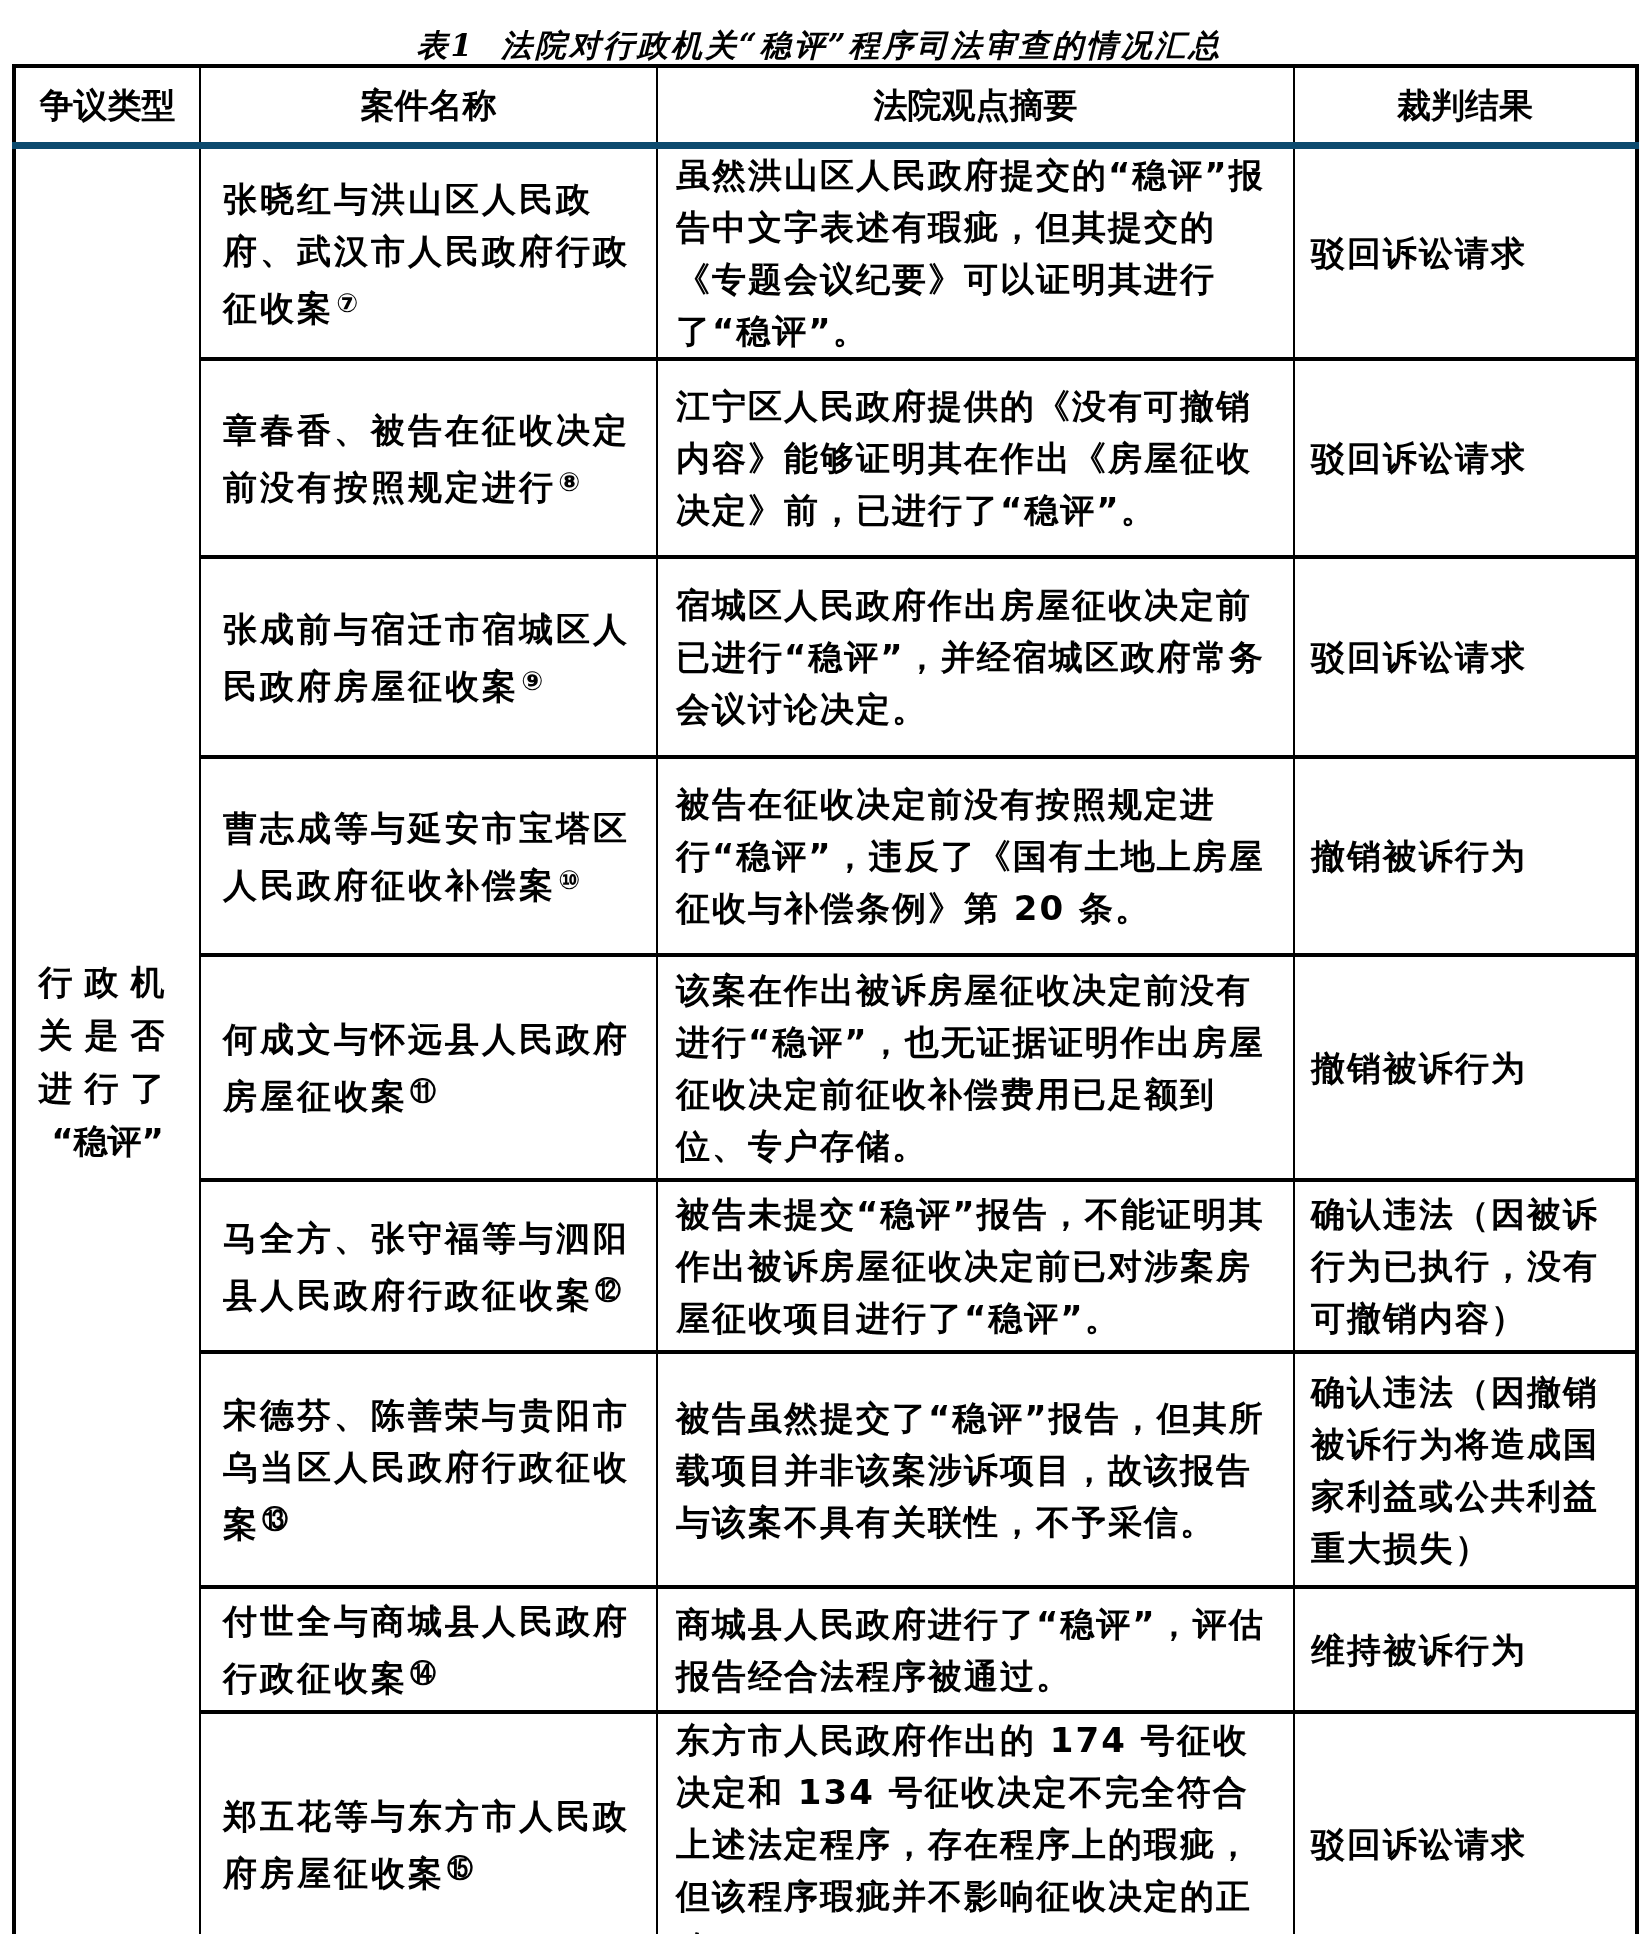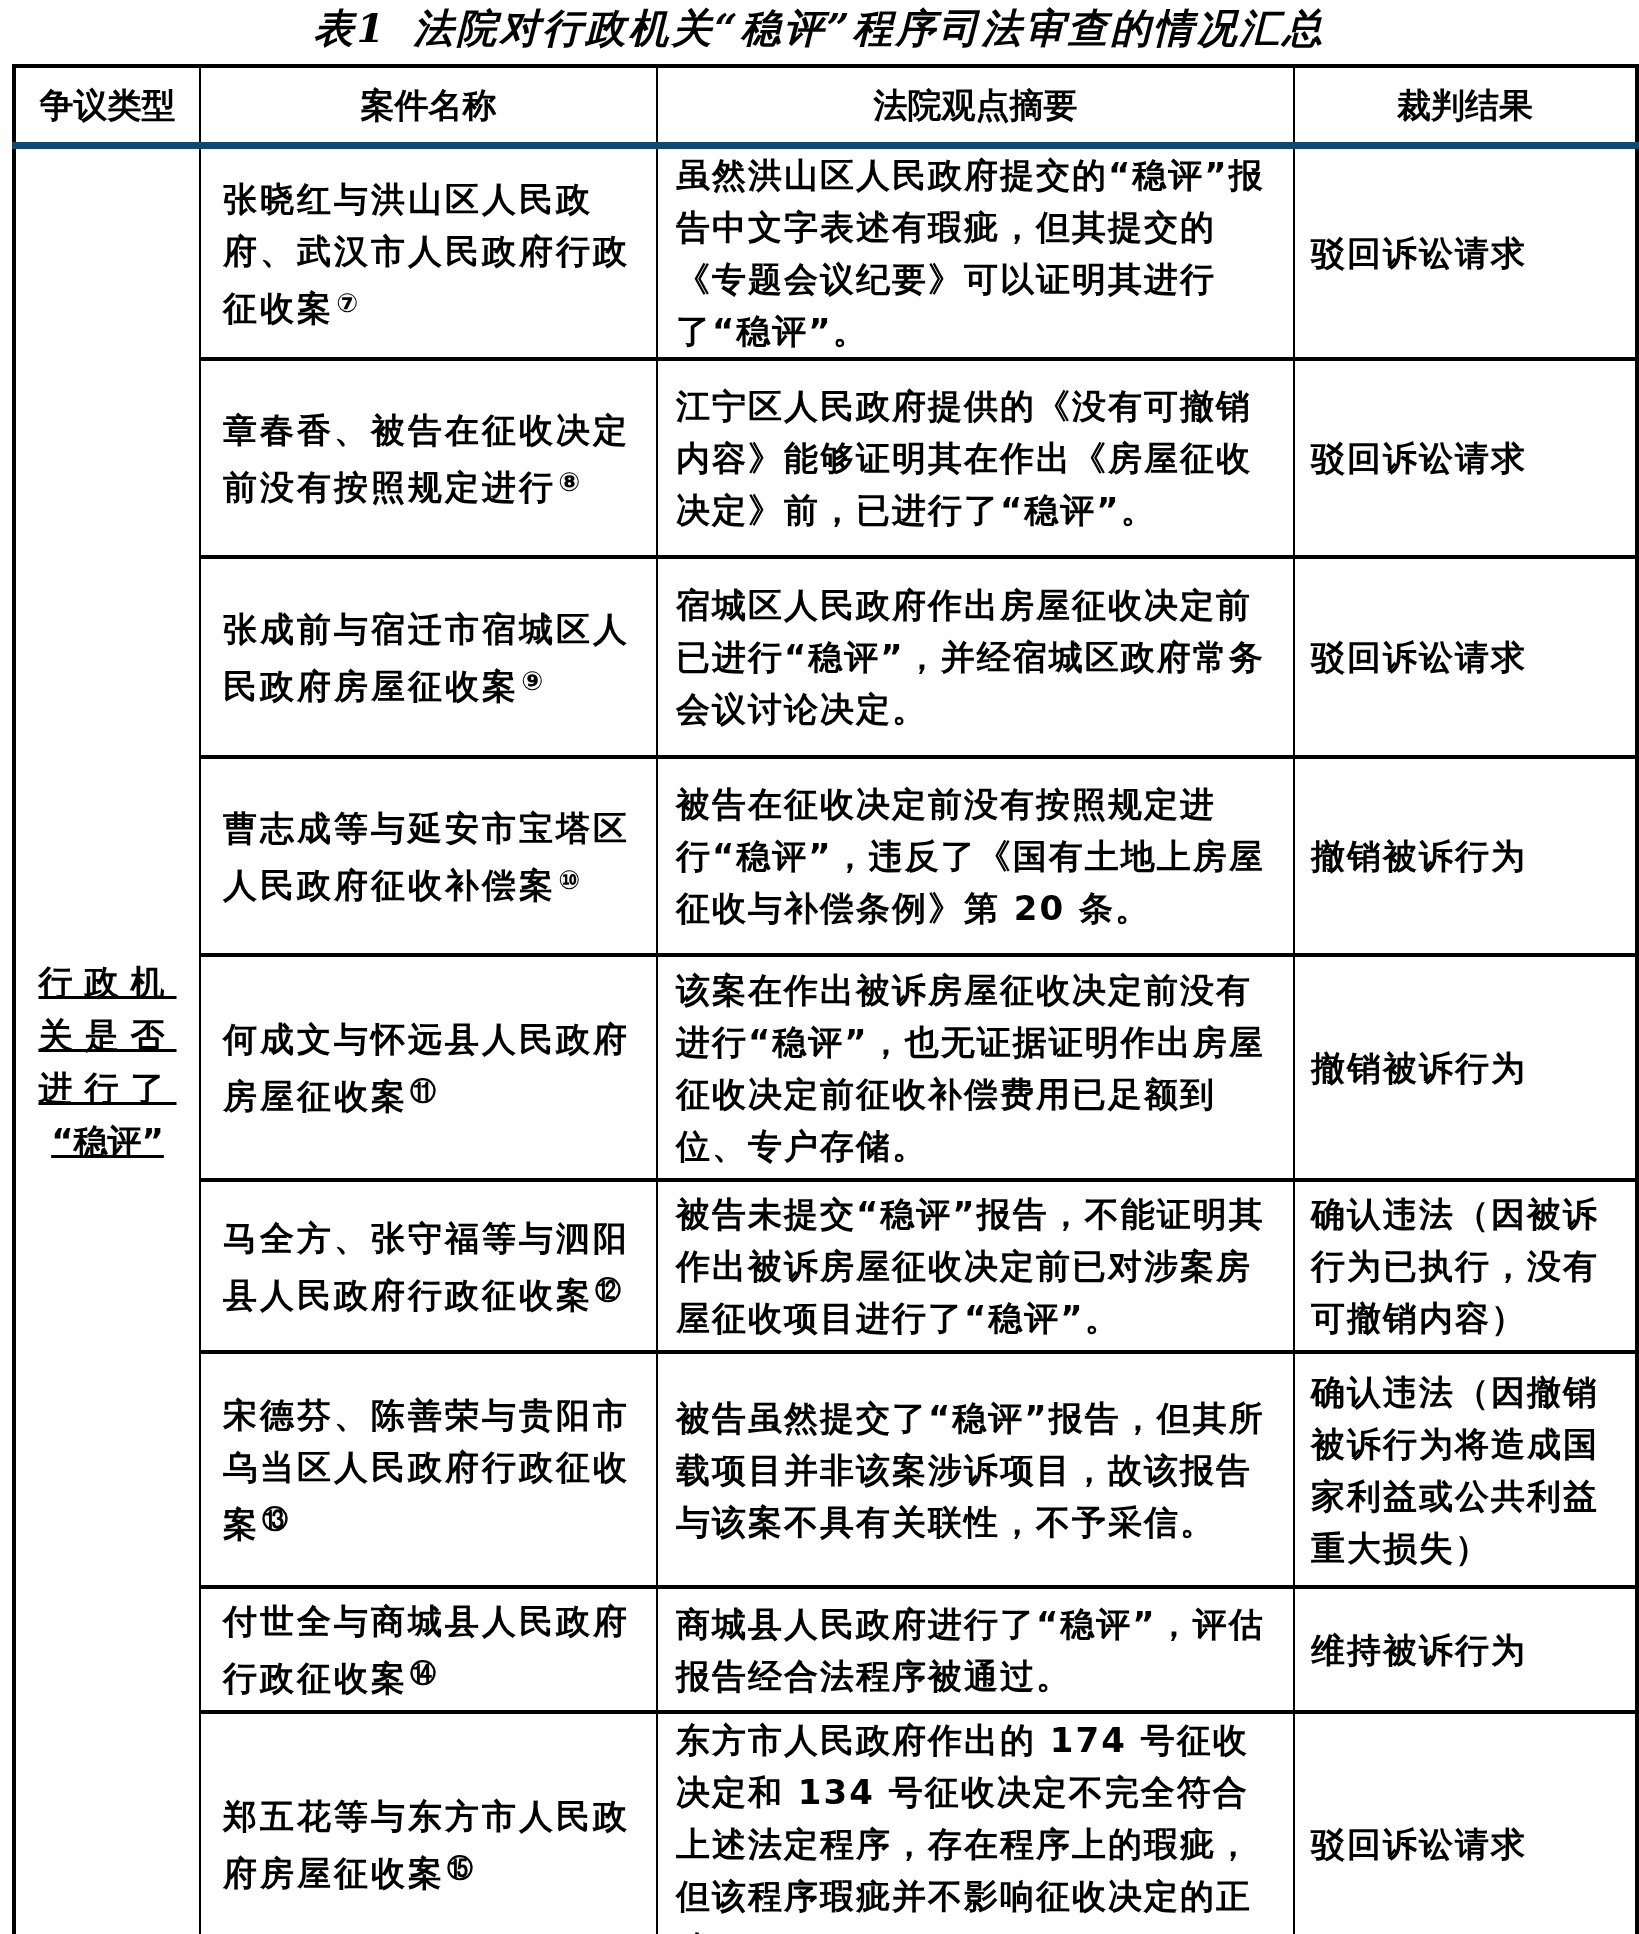--- a/index.html
+++ b/index.html
@@ -11,25 +11,25 @@
     width: 1639px;
     height: 1934px;
     position: relative;
     font-family: "DejaVu Sans", "Liberation Sans", sans-serif;
     color: #000000;
     overflow: hidden;
   }
   .title {
     position: absolute;
     left: 0;
-    top: 1px;
+    top: 18px;
     width: 1639px;
     text-align: center;
     font-family: "DejaVu Serif", "Liberation Serif", serif;
-    font-size: 40px;
+    font-size: 31px;
     font-weight: bold;
     font-style: italic;
     letter-spacing: 3px;
     line-height: 54px;
   }
   .title .num {
     margin-right: 26px;
   }
   table.summary {
     position: absolute;
@@ -64,21 +64,20 @@
   }
   td.type-cell {
     text-align: center;
     padding: 0 8px !important;
     font-weight: bold;
   }
   td.type-cell .type-line {
     display: block;
     letter-spacing: 12px;
     line-height: 53px;
-    text-decoration: underline;
   }
   td.type-cell .type-line.last {
     letter-spacing: 0;
   }
   td.case-name {
     letter-spacing: 3px;
     font-weight: bold;
   }
   td.opinion {
     letter-spacing: 2px;

